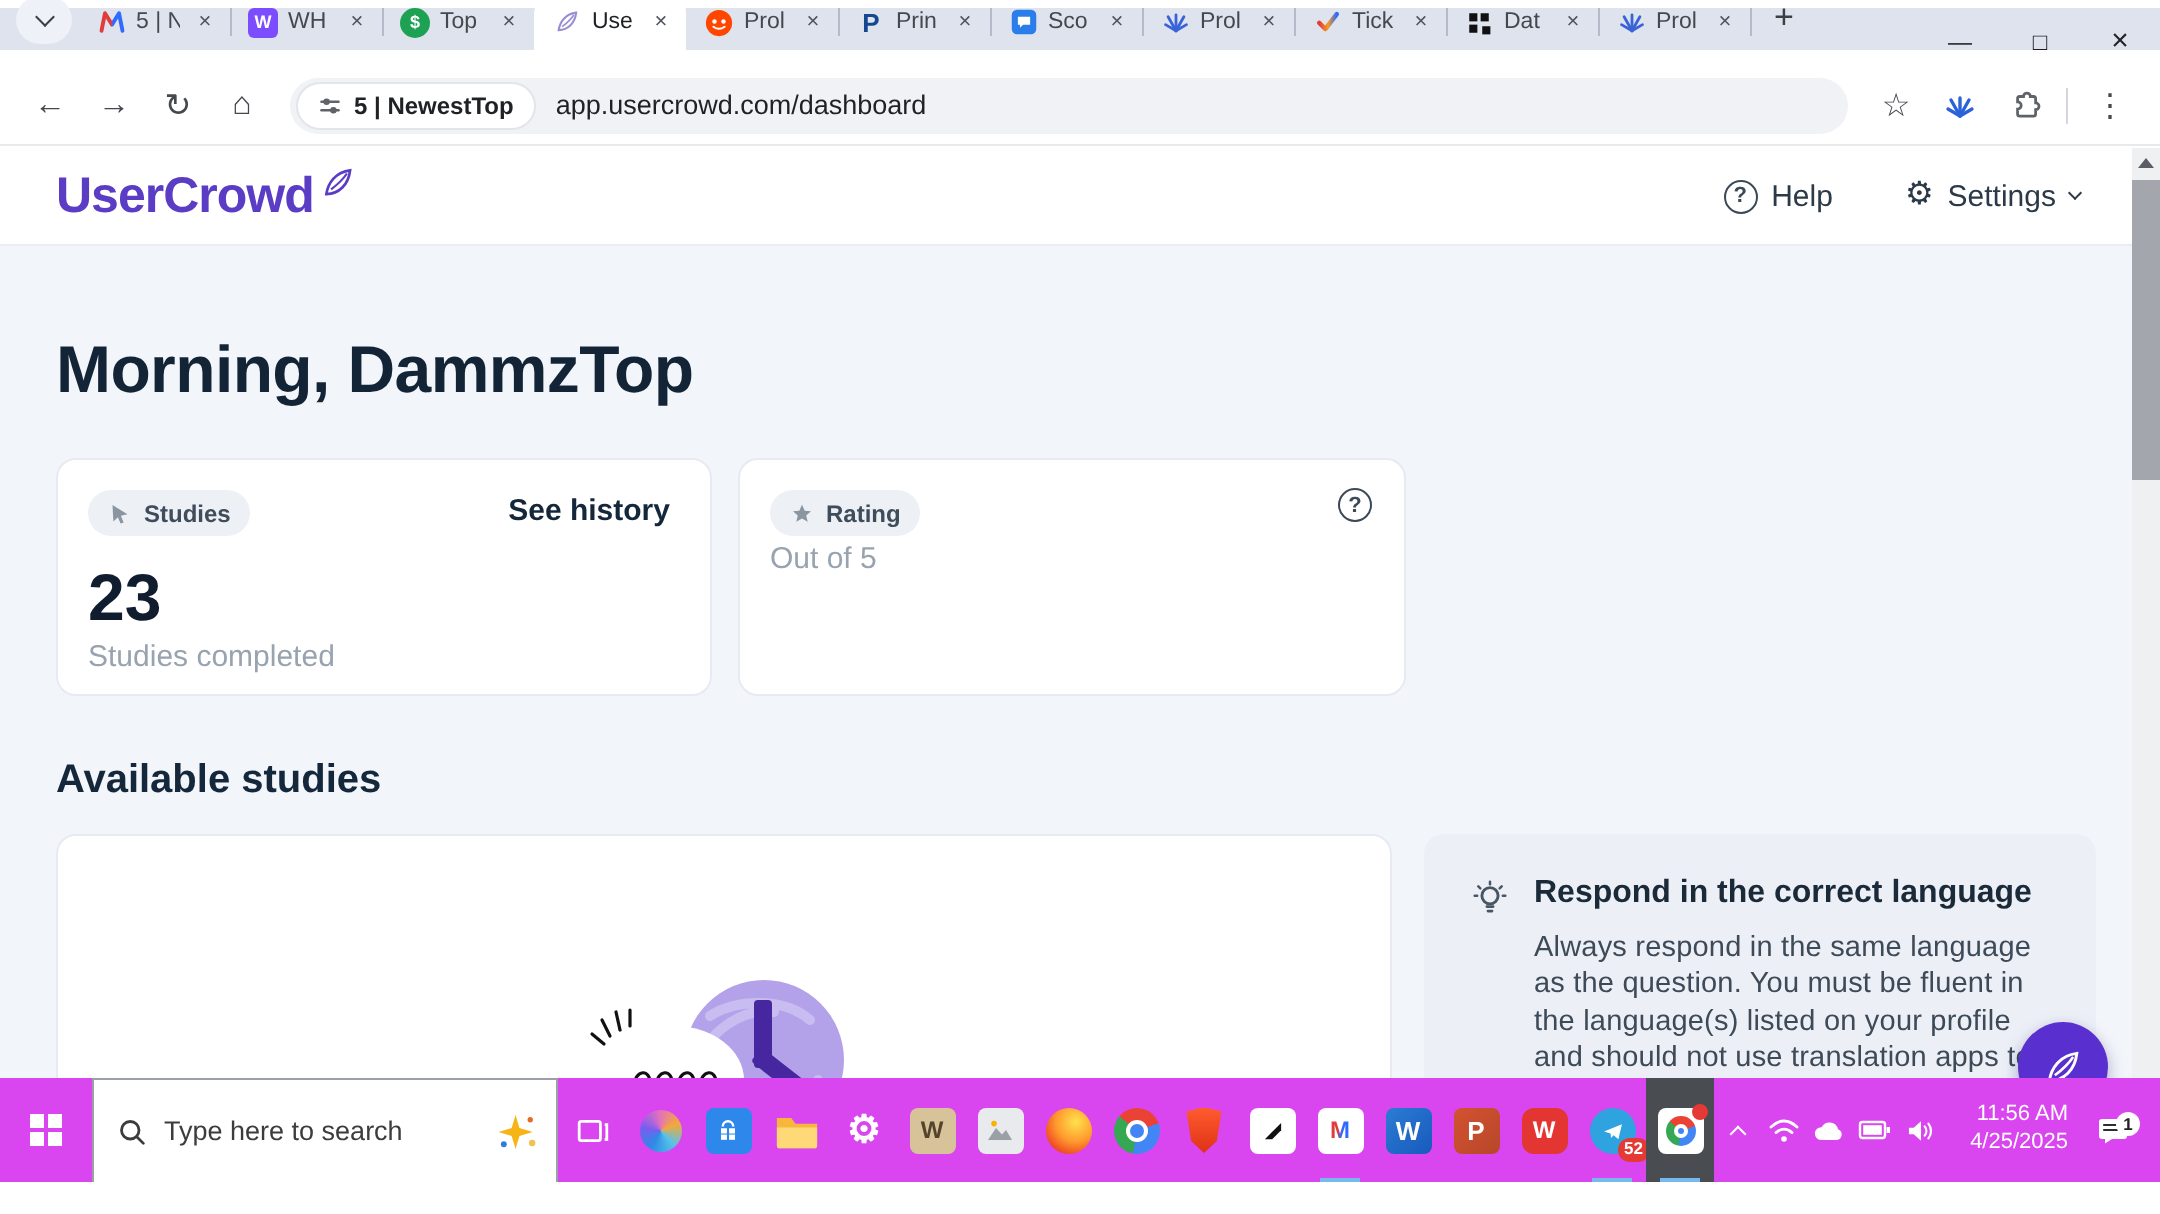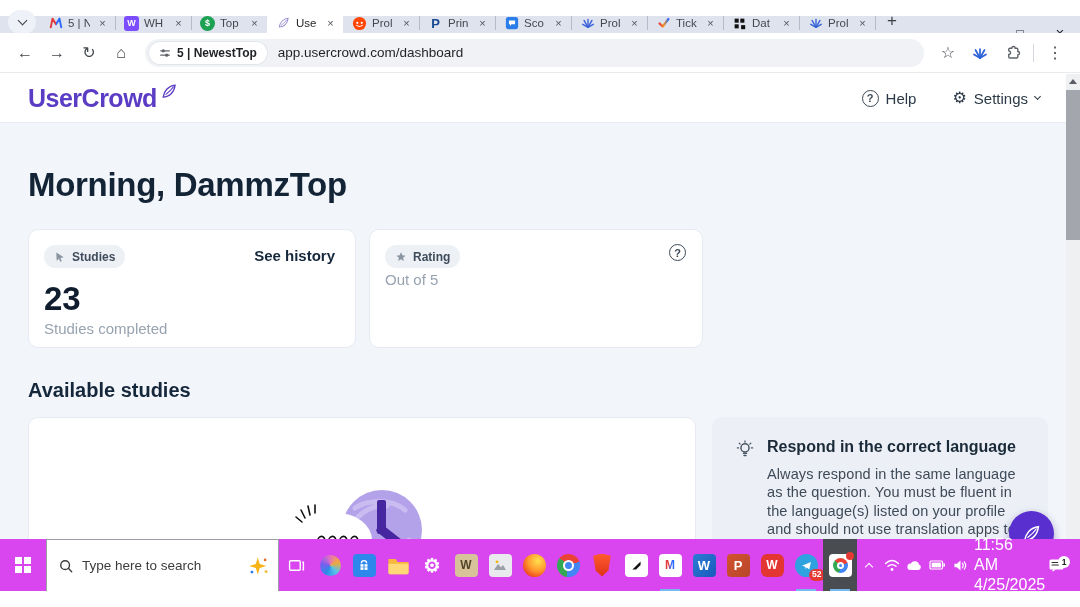--- a/index.html
+++ b/index.html
@@ -1,21 +1,21 @@
 <!DOCTYPE html>
 <html><head>
 <meta charset="utf-8">
 <style>
 *{margin:0;padding:0;box-sizing:border-box}
 html,body{width:1080px;height:607px;overflow:hidden}
 body{font-family:"Liberation Sans",sans-serif;background:#fff;position:relative}
 .screen{position:absolute;inset:0}
 
 
-.tabstrip{position:absolute;top:16px;left:0;right:0;height:21px;background:#dee3ee;display:flex;align-items:flex-end}
+.tabstrip{position:absolute;top:4px;left:0;right:0;height:21px;background:#dee3ee;display:flex;align-items:flex-end}
 .tabsearch{width:28px;height:24px;margin:0 3px 3px 8px;border-radius:12px;background:#eef1f8;display:flex;align-items:center;justify-content:center;flex:none}
 .chev{width:7px;height:7px;border-right:1.6px solid #3c4043;border-bottom:1.6px solid #3c4043;transform:rotate(45deg);margin-top:-3px}
 .chev.up{transform:rotate(-135deg);margin-top:3px}
 .chev.sm{width:5px;height:5px}
 .tab{position:relative;height:28px;width:76px;display:flex;align-items:center;gap:5px;padding:0 5px 0 9px;border-radius:9px 9px 0 0;color:#45484e;font-size:11.5px;flex:none;cursor:default}
 .tab.active{background:#fff;color:#1f2125}
 .tab:not(.active)::after{content:"";position:absolute;right:-1px;top:7px;height:14px;width:1px;background:#b4bbca}
 .fav{width:15px;height:15px;flex:none;display:flex;align-items:center;justify-content:center;font-weight:700}
 .fav.sq{border-radius:3px;color:#fff;font-size:9px}
 .fav.circ{border-radius:50%;color:#fff;font-size:9px}
@@ -100,21 +100,21 @@
 .ico-white{background:#fff}
 .ico-word{background:linear-gradient(135deg,#2b7cd3,#185abd);font-size:13px}
 .ico-ppt{background:linear-gradient(135deg,#d35230,#b7472a);font-size:13px}
 .ico-wps{background:#e33632;border-radius:6px;font-size:12px}
 .ico-tg{border-radius:50%;background:#2fa3e0}
 .mglyph{font-size:12px;font-weight:800;background:linear-gradient(100deg,#e23b3b 40%,#2f6bff 60%);-webkit-background-clip:text;background-clip:text;color:transparent}
 .abadge{position:absolute;right:-7px;bottom:-4px;background:#e53935;color:#fff;font-size:8.5px;font-weight:700;border-radius:7px;padding:1px 3px;line-height:1.1}
 .dot-badge{position:absolute;right:-2px;top:-2px;width:8px;height:8px;border-radius:50%;background:#e53935}
 .tray{margin-left:auto;display:flex;align-items:center;padding-right:4px}
 .trayitem{display:flex;align-items:center;justify-content:center;width:23px;height:35px;flex:none}
-.clock{width:64px;text-align:left;font-size:16px;line-height:1.25;flex:none;padding:0 2px}
+.clock{width:64px;text-align:right;font-size:11px;line-height:1.25;flex:none;padding:0 2px}
 .notif{width:40px;display:flex;align-items:center;justify-content:center;position:relative;flex:none}
 .nbadge{position:absolute;right:6px;bottom:5px;width:12px;height:12px;border-radius:50%;background:#fff;color:#222;font-size:8.5px;font-weight:700;display:flex;align-items:center;justify-content:center}
 </style>
 </head>
 <body>
 
 <div class="screen">
 
   <div class="tabstrip">
     <div class="tabsearch">

